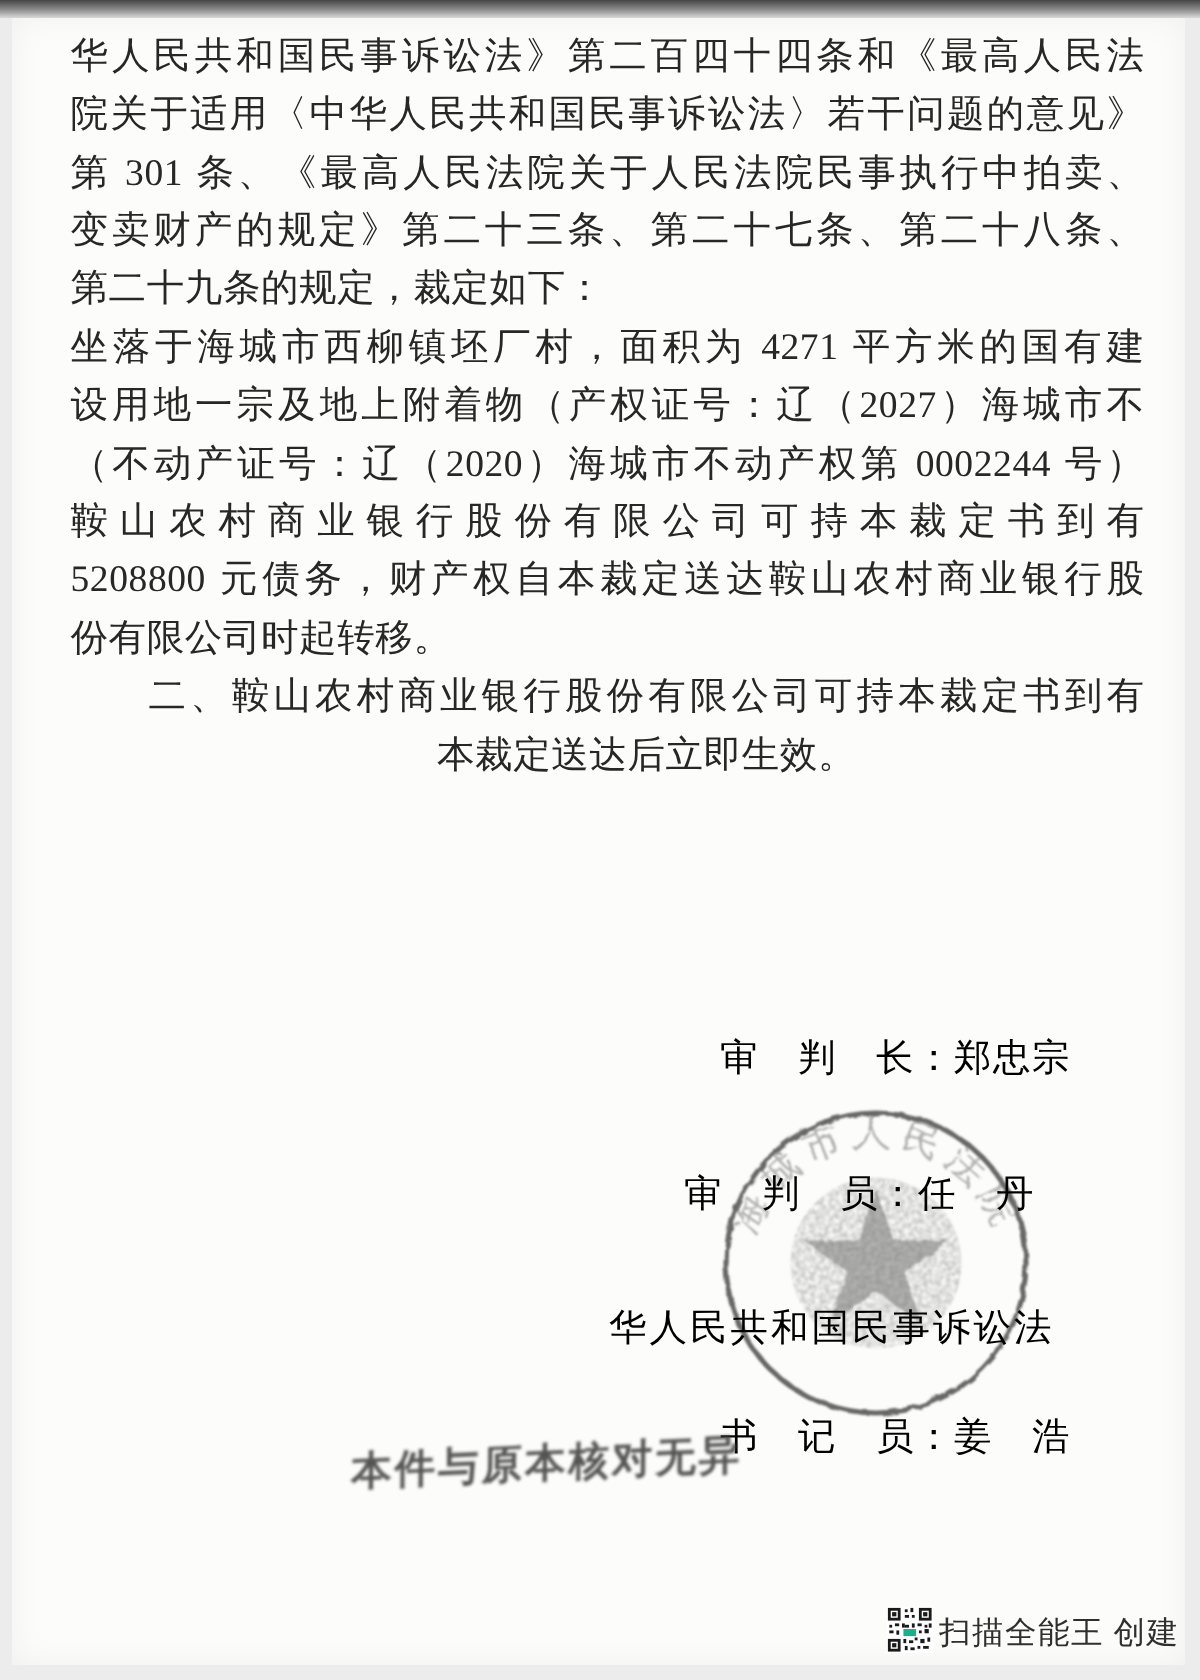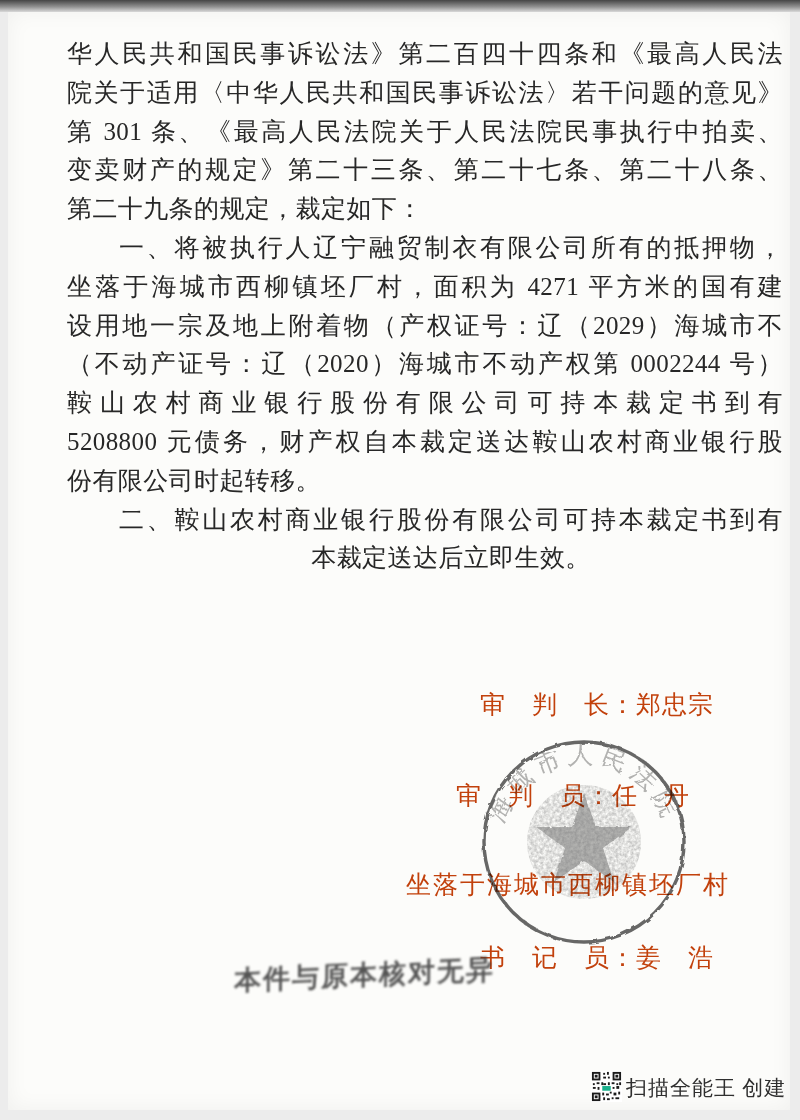--- a/index.html
+++ b/index.html
@@ -13,29 +13,29 @@
   .top-edge {
     position:absolute; left:0; top:0; width:800px; height:12px; z-index:3;
     background:linear-gradient(180deg,#454545 0%,#8f8f8f 55%,#d9d9d9 100%);
   }
   .page {
     position:absolute; left:8px; top:11px; width:782px; height:1099px;
     background:#fcfcfa;
     box-shadow:inset 0 0 22px rgba(0,0,0,0.05);
   }
   
-  .body-text { position:absolute; left:39px; top:24px; width:716px;margin-left:20px; }
+  .body-text { position:absolute; left:39px; top:8px; width:716px; }
   .line {
     height:38.8px; line-height:38.8px; font-size:25px; letter-spacing:.4px;
     white-space:nowrap; color:#272727;
   }
   .line.fill { white-space:normal; text-align:justify; text-align-last:justify; overflow:hidden; }
   .line.indent { padding-left:52px;text-align:center; }
   
-  .sig { position:absolute; font-size:25px; letter-spacing:1px; white-space:nowrap; color:#c2410c; }
+  .sig { position:absolute; font-size:25px; letter-spacing:1px; white-space:nowrap; color:#000000; }
   #sig-judge1 { left:472px; top:677px; }
   #sig-judge2 { left:472px; top:723px; }
   #sig-judge3 { left:448px; top:768px; }
   #sig-date   { left:398px; top:857px; letter-spacing:2px; }
   #sig-clerk  { left:472px; top:895px;margin-top:35px; }
   
   .seal {
     position:absolute; left:470px; top:724px; width:212px; height:214px;
     mix-blend-mode:multiply; opacity:.82; pointer-events:none;
   }
@@ -61,38 +61,37 @@
   <div class="top-edge"></div>
 
   <div class="page">
 
     <div class="body-text">
       <div class="line fill">华人民共和国民事诉讼法》第二百四十四条和《最高人民法</div>
       <div class="line fill">院关于适用〈中华人民共和国民事诉讼法〉若干问题的意见》</div>
       <div class="line fill">第 301 条、《最高人民法院关于人民法院民事执行中拍卖、</div>
       <div class="line fill">变卖财产的规定》第二十三条、第二十七条、第二十八条、</div>
       <div class="line">第二十九条的规定，裁定如下：</div>
-      <div class="line fill indent">一、将被执行人辽宁融贸制衣有限公司所有的抵押物，</div>
       <div class="line fill">坐落于海城市西柳镇坯厂村，面积为 4271 平方米的国有建</div>
-      <div class="line fill">设用地一宗及地上附着物（产权证号：辽（2029）海城市不</div>
+      <div class="line fill">设用地一宗及地上附着物（产权证号：辽（2027）海城市不</div>
       <div class="line fill">（不动产证号：辽（2020）海城市不动产权第 0002244 号）</div>
       <div class="line fill">鞍山农村商业银行股份有限公司可持本裁定书到有</div>
       <div class="line fill">5208800 元债务，财产权自本裁定送达鞍山农村商业银行股</div>
       <div class="line">份有限公司时起转移。</div>
       <div class="line fill indent">二、鞍山农村商业银行股份有限公司可持本裁定书到有</div>
       <div class="line indent">本裁定送达后立即生效。</div>
     </div>
 
     <div class="sig" id="sig-judge1">
       <span>审　判　长：</span><span>郑忠宗</span>
     </div>
     <div class="sig" id="sig-judge3">
       <span>审　判　员：</span><span>任　丹</span>
     </div>
-    <div class="sig" id="sig-date">坐落于海城市西柳镇坯厂村</div>
+    <div class="sig" id="sig-date">华人民共和国民事诉讼法</div>
     <div class="sig" id="sig-clerk">
       <span>书　记　员：</span><span>姜　浩</span>
     </div>
 
     <div class="seal">
       <svg class="qr-svg" width="212" height="214" viewBox="0 0 212 214">
         <defs>
           <filter id="roughen" x="-10%" y="-10%" width="120%" height="120%">
             <feTurbulence type="fractalNoise" baseFrequency="0.12" numOctaves="2" result="n"></feTurbulence>
             <feDisplacementMap in="SourceGraphic" in2="n" scale="4"></feDisplacementMap>

